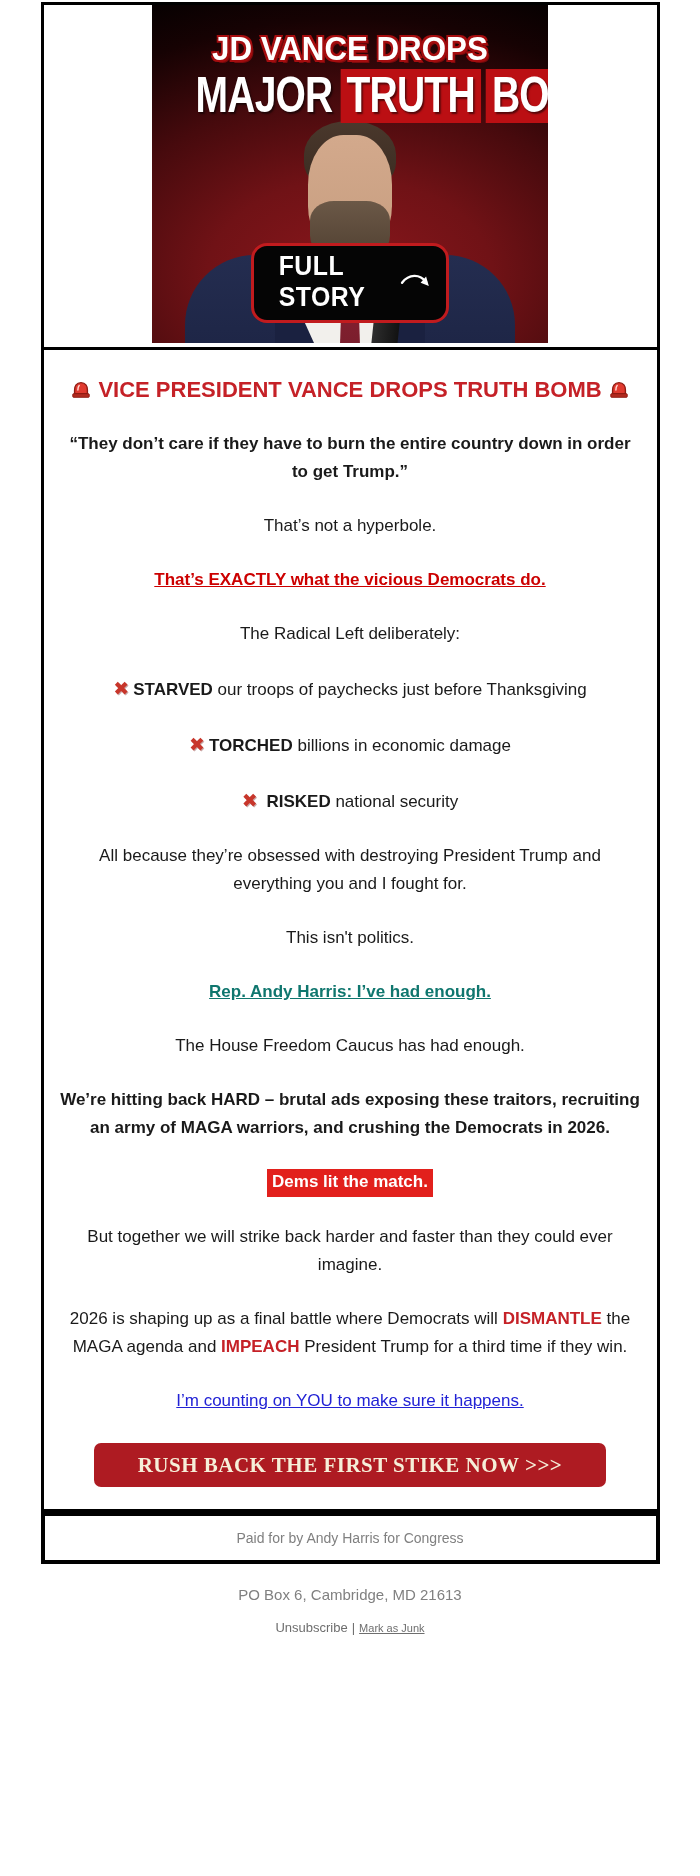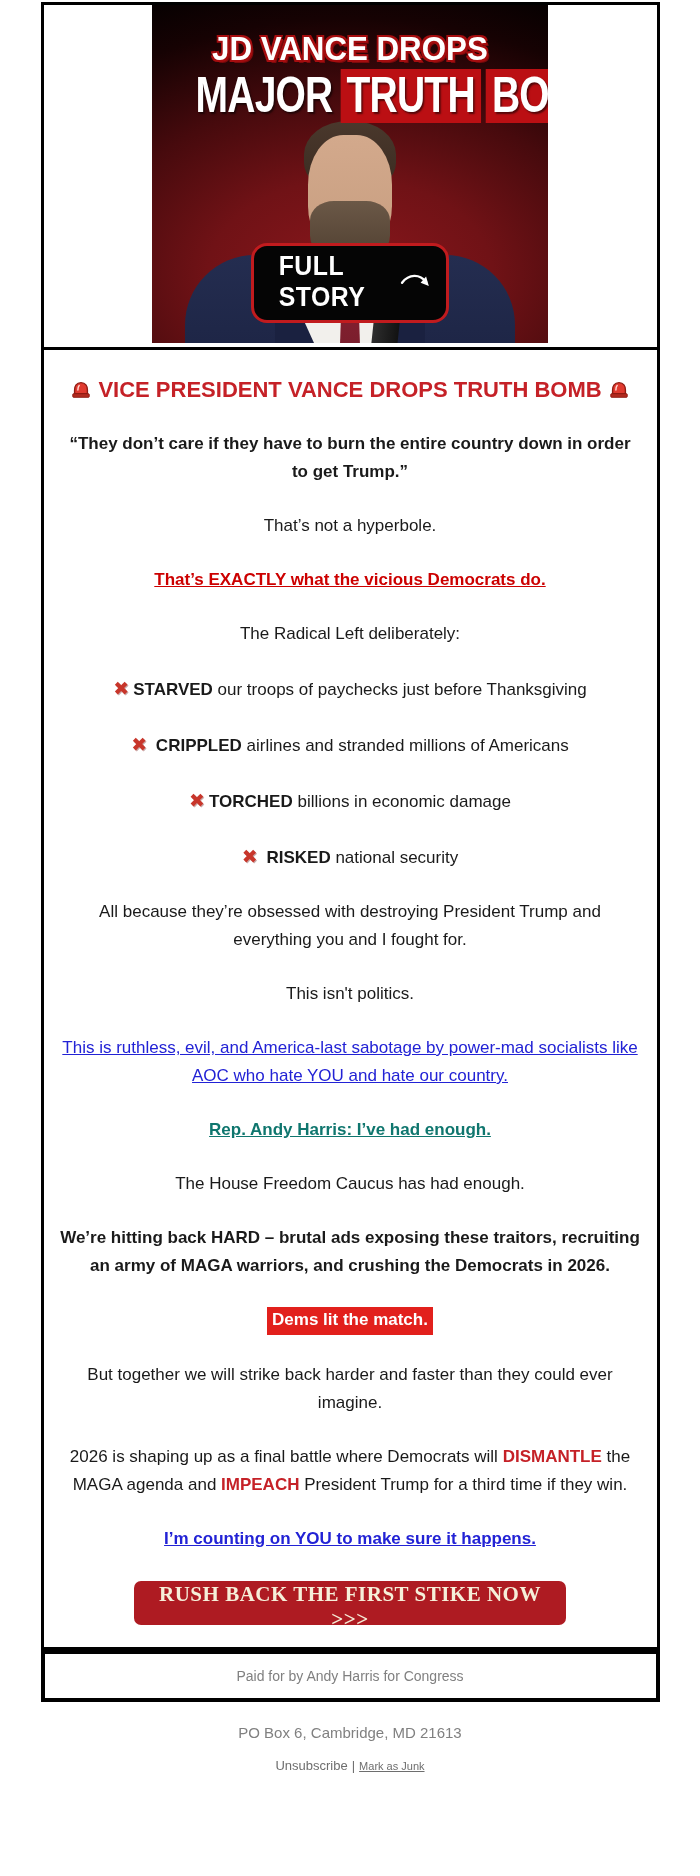--- a/index.html
+++ b/index.html
@@ -54,28 +54,28 @@
   .body-section{padding:14px 4px 22px;text-align:center;font-size:17px;line-height:28px;}
   .body-section p{margin:26px auto;max-width:604px;}
   .w580{max-width:580px !important;}
   .w560{max-width:560px !important;}
   .w575{max-width:575px !important;}
   h1.heading{font-size:22px;font-weight:bold;color:#c52127;margin:12px auto 26px;line-height:28px;}
   .siren{vertical-align:-4px;}
   .quote{font-weight:bold;}
   .red-link{color:#cc0000;font-weight:bold;text-decoration:underline;cursor:pointer;}
   .blue-link{color:#2222d5;text-decoration:underline;cursor:pointer;}
-  .blue-link.bold{font-weight:bold;}
+  .blue-link.bold{font-weight:normal;}
   .black-underline{font-weight:bold;text-decoration:underline;color:#0f766e;}
   .bold-para{font-weight:bold;}
   .cross{font-family:"DejaVu Sans", sans-serif;color:#c8362b;font-size:19px;margin-right:4px;
     text-shadow:1px 1px 0 rgba(100,10,5,.35);}
   .hl-chip-inline{display:inline-block;background:#e2201c;color:#fff;font-weight:bold;padding:0 5px 2px;line-height:26px;}
   .red-word{color:#c52127;font-weight:bold;}
-  .cta-button{display:block;margin:28px auto 0;width:432px;height:44px;background:#ae1b22;border:none;border-radius:7px;
+  .cta-button{display:block;margin:28px auto 0;width:512px;height:44px;background:#ae1b22;border:none;border-radius:7px;
     color:#f6efd9;font-family:"Liberation Serif", serif;font-weight:bold;font-size:21px;letter-spacing:.5px;cursor:pointer;}
   
   .disclaimer-box{width:619px;height:52px;box-sizing:border-box;margin:0 auto;border:4px solid #000;background:#fff;
     display:flex;align-items:center;justify-content:center;color:#808080;font-size:14px;}
   .address{margin-top:22px;text-align:center;color:#808080;font-size:15px;}
   .unsub-row{margin-top:17px;text-align:center;color:#6e6e6e;font-size:13px;}
   .unsub-row .junk{font-size:11px;text-decoration:underline;color:#6e6e6e;cursor:pointer;}
   .unsub-row .unsub{cursor:pointer;}
   .sep{margin:0 4px;color:#6e6e6e;}
 </style>
@@ -128,31 +128,29 @@
     <p class="quote w580">“They don’t care if they have to burn the entire country down in order to get Trump.”</p>
 
     <p>That’s not a hyperbole.</p>
 
     <p><span class="red-link">That’s EXACTLY what the vicious Democrats do.</span></p>
 
     <p>The Radical Left deliberately:</p>
 
     <p><span class="cross">✖</span><b>STARVED</b> <span>our troops of paychecks just before Thanksgiving</span></p>
 
-    <p><span class="cross">✖</span> <b>CRIPPLED</b> <span>airlines and stranded millions of Americans</span></p>
 
     <p><span class="cross">✖</span><b>TORCHED</b> <span>billions in economic damage</span></p>
 
     <p><span class="cross">✖</span> <b>RISKED</b> <span>national security</span></p>
 
     <p class="w560">All because they’re obsessed with destroying President Trump and everything you and I fought for.</p>
 
     <p>This isn't politics.</p>
 
-    <p><span class="blue-link">This is ruthless, evil, and America-last sabotage by power-mad socialists like AOC who hate YOU and hate our country.</span></p>
 
     <p><span class="black-underline">Rep. Andy Harris: I’ve had enough.</span></p>
 
     <p>The House Freedom Caucus has had enough.</p>
 
     <p class="bold-para">We’re hitting back HARD – brutal ads exposing these traitors, recruiting an army of MAGA warriors, and crushing the Democrats in 2026.</p>
 
     <p><span class="hl-chip-inline">Dems lit the match.</span></p>
 
     <p class="w575">But together we will strike back harder and faster than they could ever imagine.</p>

